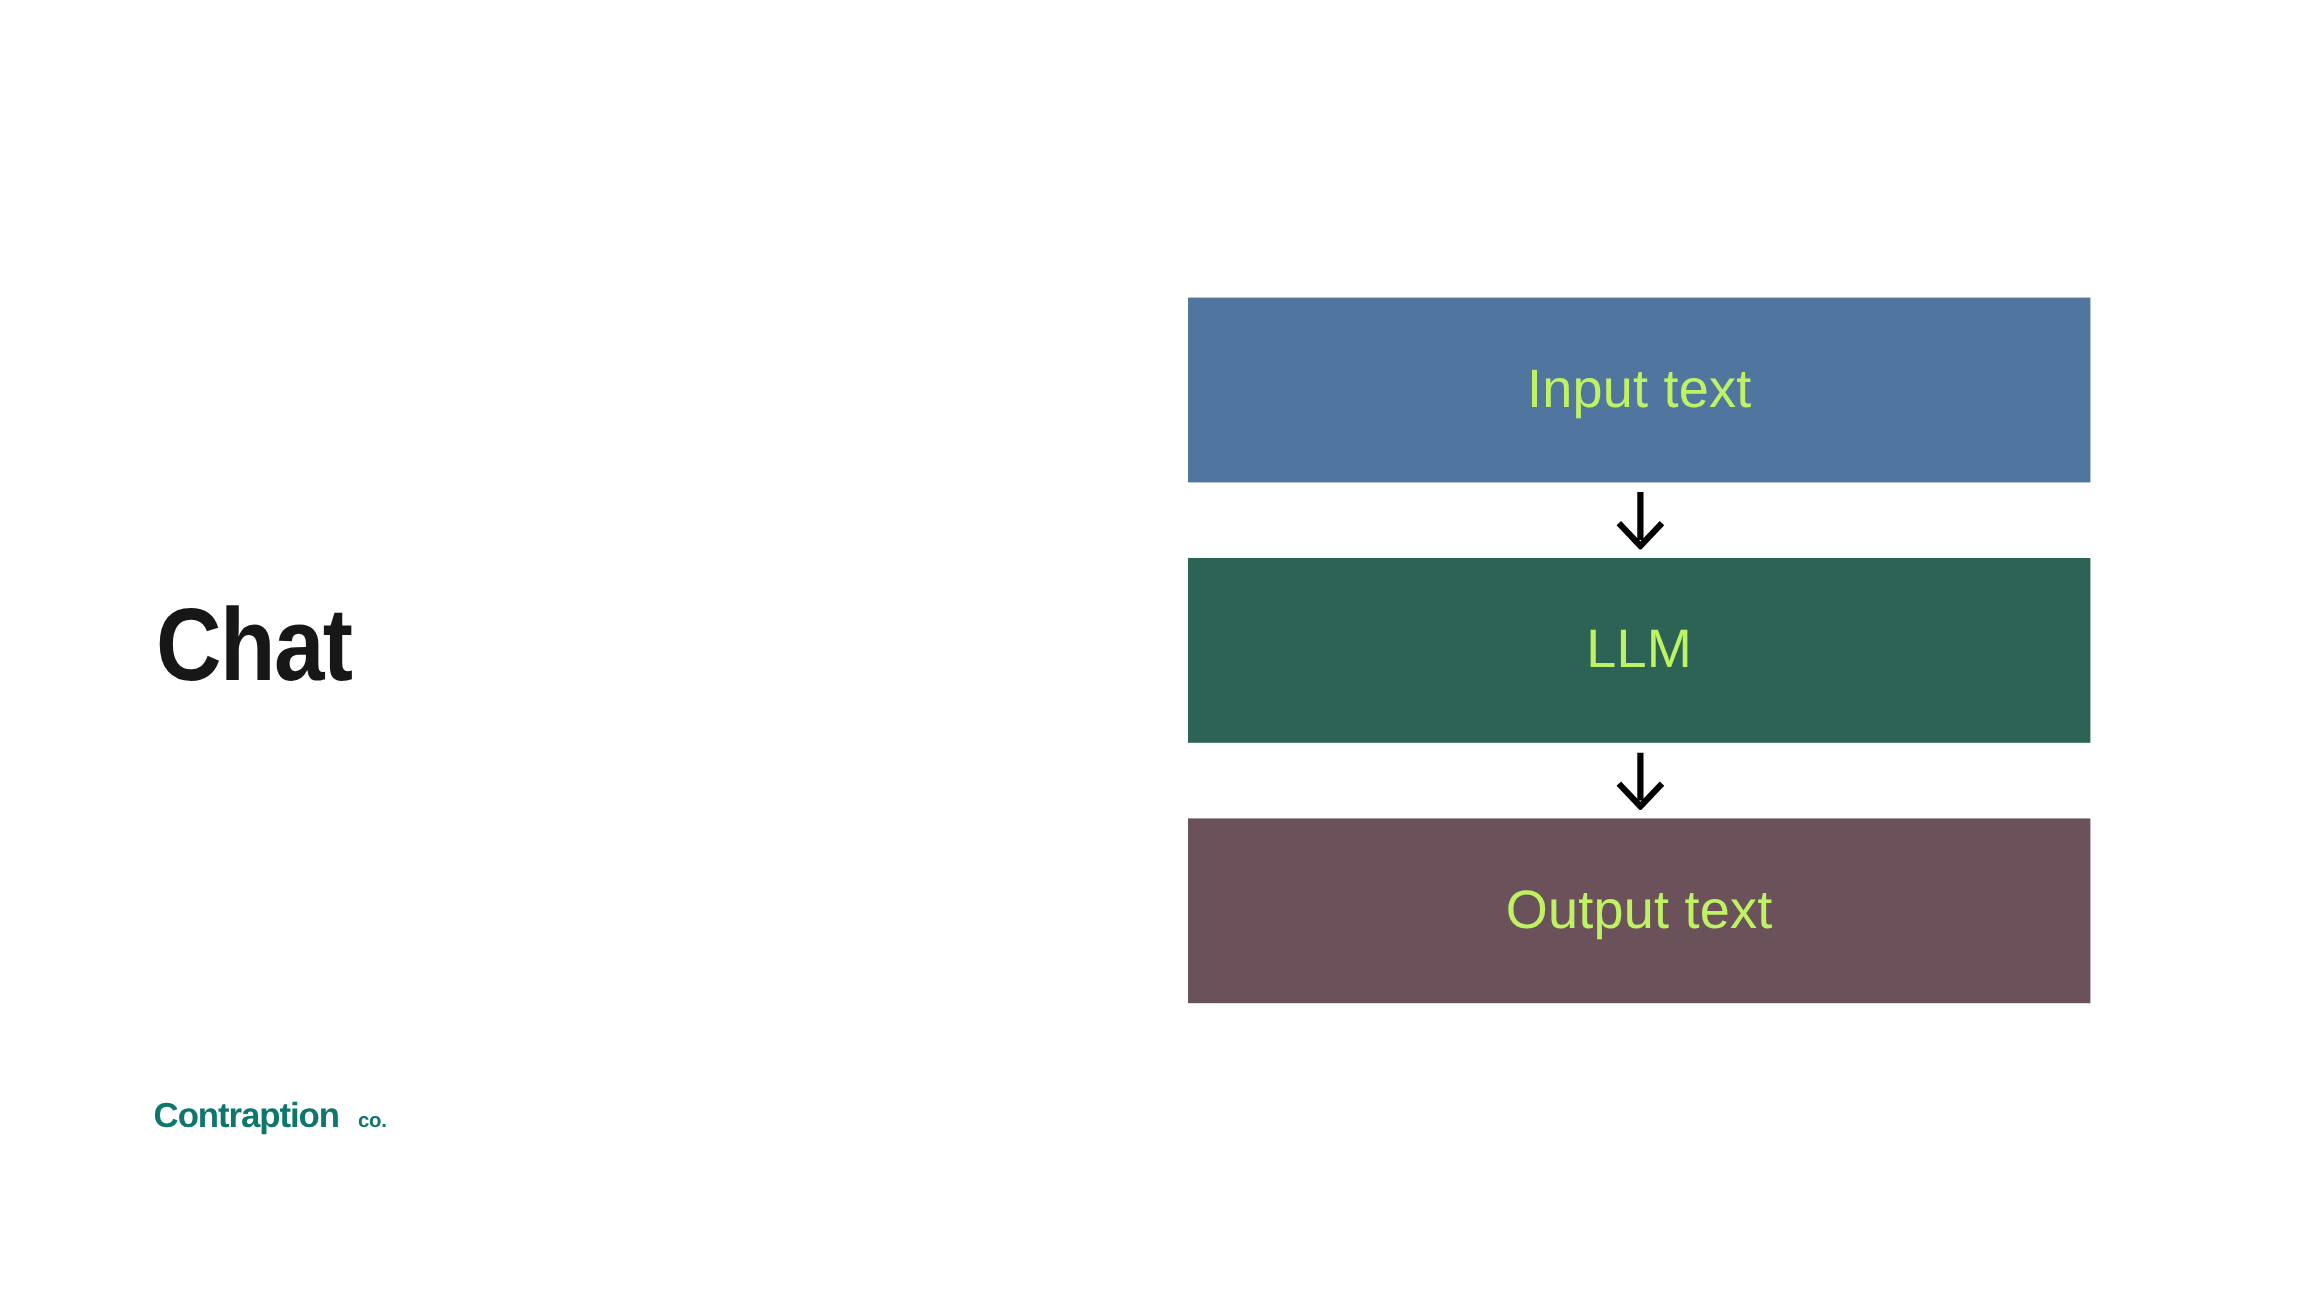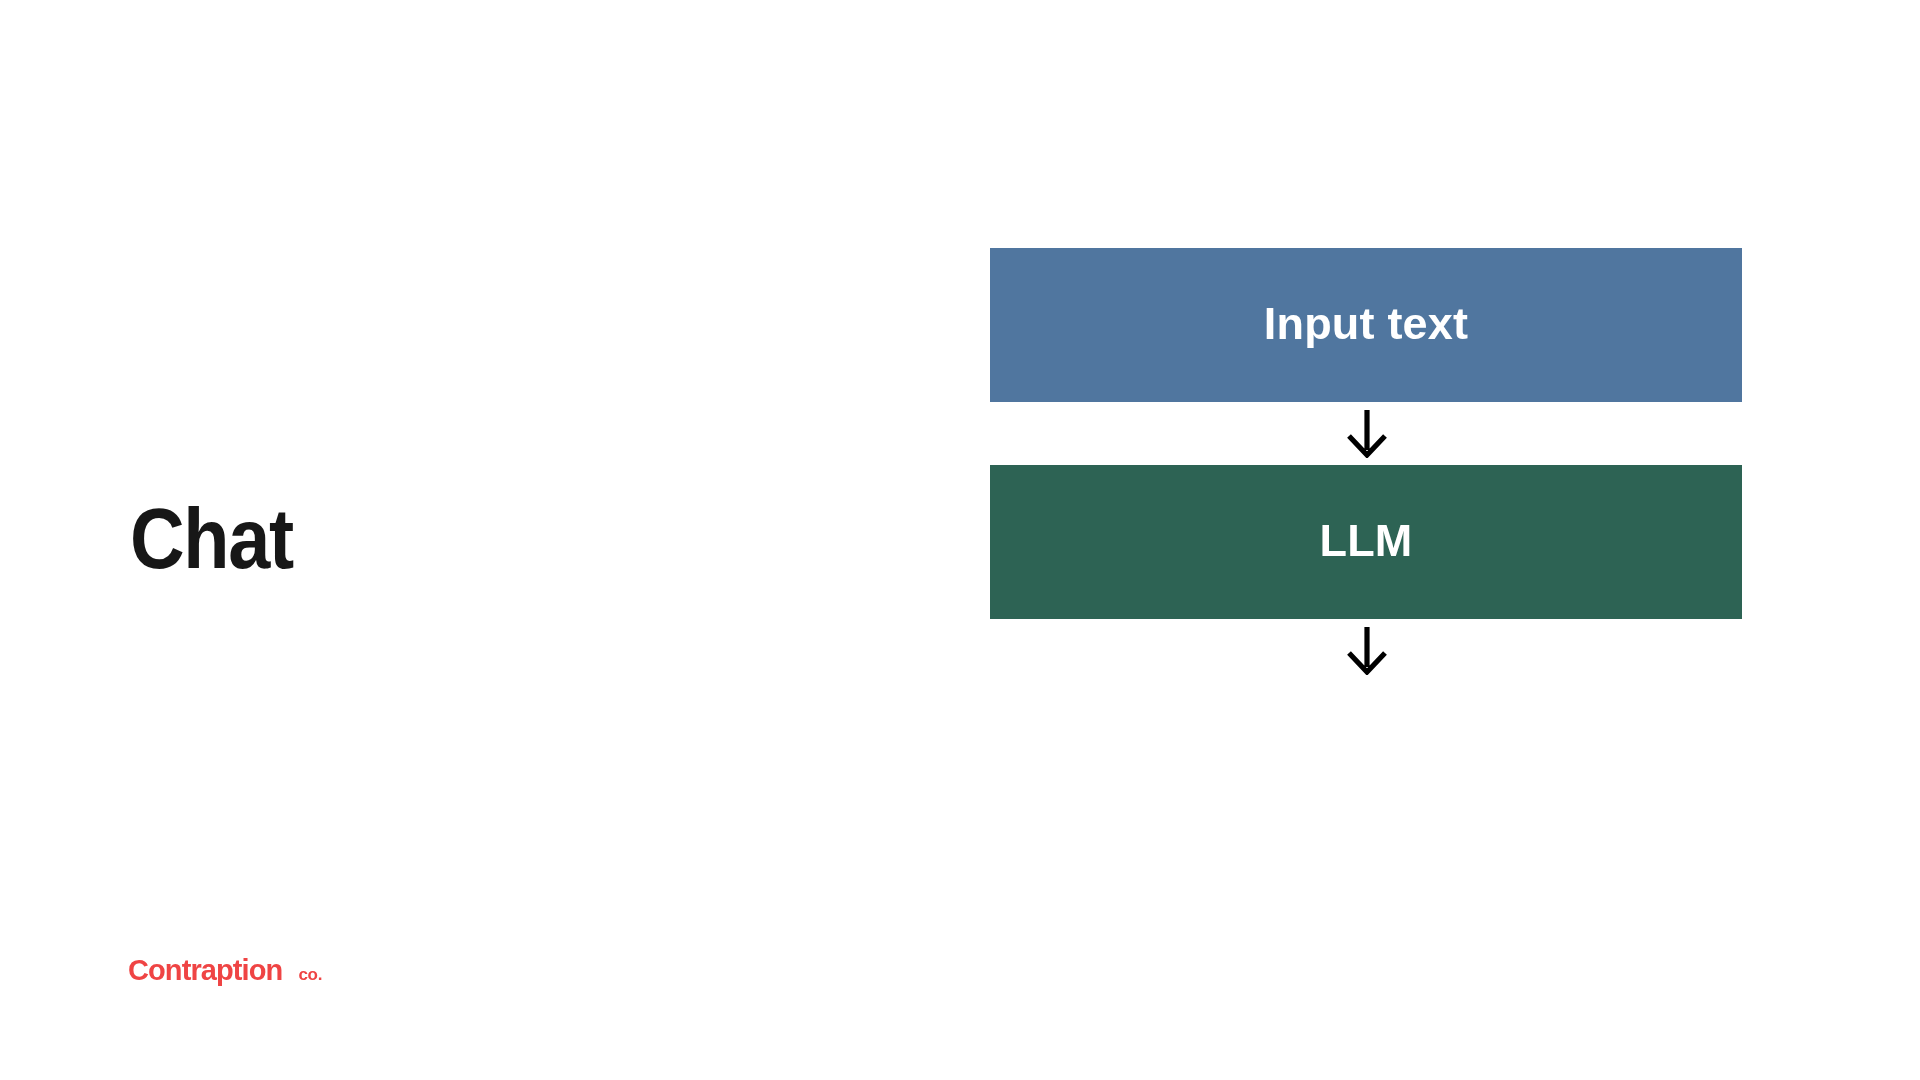--- a/index.html
+++ b/index.html
@@ -34,24 +34,24 @@
     letter-spacing: -1.5px;
     color: #171717;
     transform: scaleX(0.88);
     transform-origin: left top;
     white-space: nowrap;
   }
 
   .brand-logo {
     position: absolute;
     left: 128px;
-    top: 956px;
+    top: 916px;
     display: flex;
     align-items: baseline;
-    color: #ef4444;
+    color: #0f766e;
     white-space: nowrap;
     user-select: none;
     justify-content: space-between;
   }
   .brand-logo .brand-main {
     font-family: "Liberation Sans", sans-serif;
     font-weight: 700;
     font-size: 29px;
     letter-spacing: -0.9px;
     line-height: 1;
@@ -76,24 +76,24 @@
   .flow-node {
     width: 752px;
     height: 154px;
     display: flex;
     align-items: center;
     justify-content: center;
     box-sizing: border-box;
   }
   .flow-node .node-label {
     font-family: "Liberation Sans", sans-serif;
-    font-weight: 700;
+    font-weight: 400;
     font-size: 45px;
     line-height: 1;
-    color: #ffffff;
+    color: #bef264;
     letter-spacing: 0.2px;
     white-space: nowrap;
     position: relative;
     top: -2px;
   }
 
   .flow-connector {
     width: 752px;
     height: 63px;
     display: flex;
@@ -132,20 +132,23 @@
     </div>
 
     <div class="flow-connector">
       <span>
         <svg width="46" height="48" viewBox="0 0 46 48" aria-hidden="true">
           <path d="M23 0 L23 40 M5 26 L23 45 L41 26" fill="none" stroke="#000000" stroke-width="5.2" stroke-linecap="butt" stroke-linejoin="miter"></path>
         </svg>
       </span>
     </div>
 
+    <div class="flow-node" style="background:#6b525a">
+      <span class="node-label">Output text</span>
+    </div>
 
   </div>
 
   <div class="brand-logo">
     <span class="brand-main">Contraption</span>
     <span class="brand-suffix">co.</span>
   </div>
 
 </div>
 

